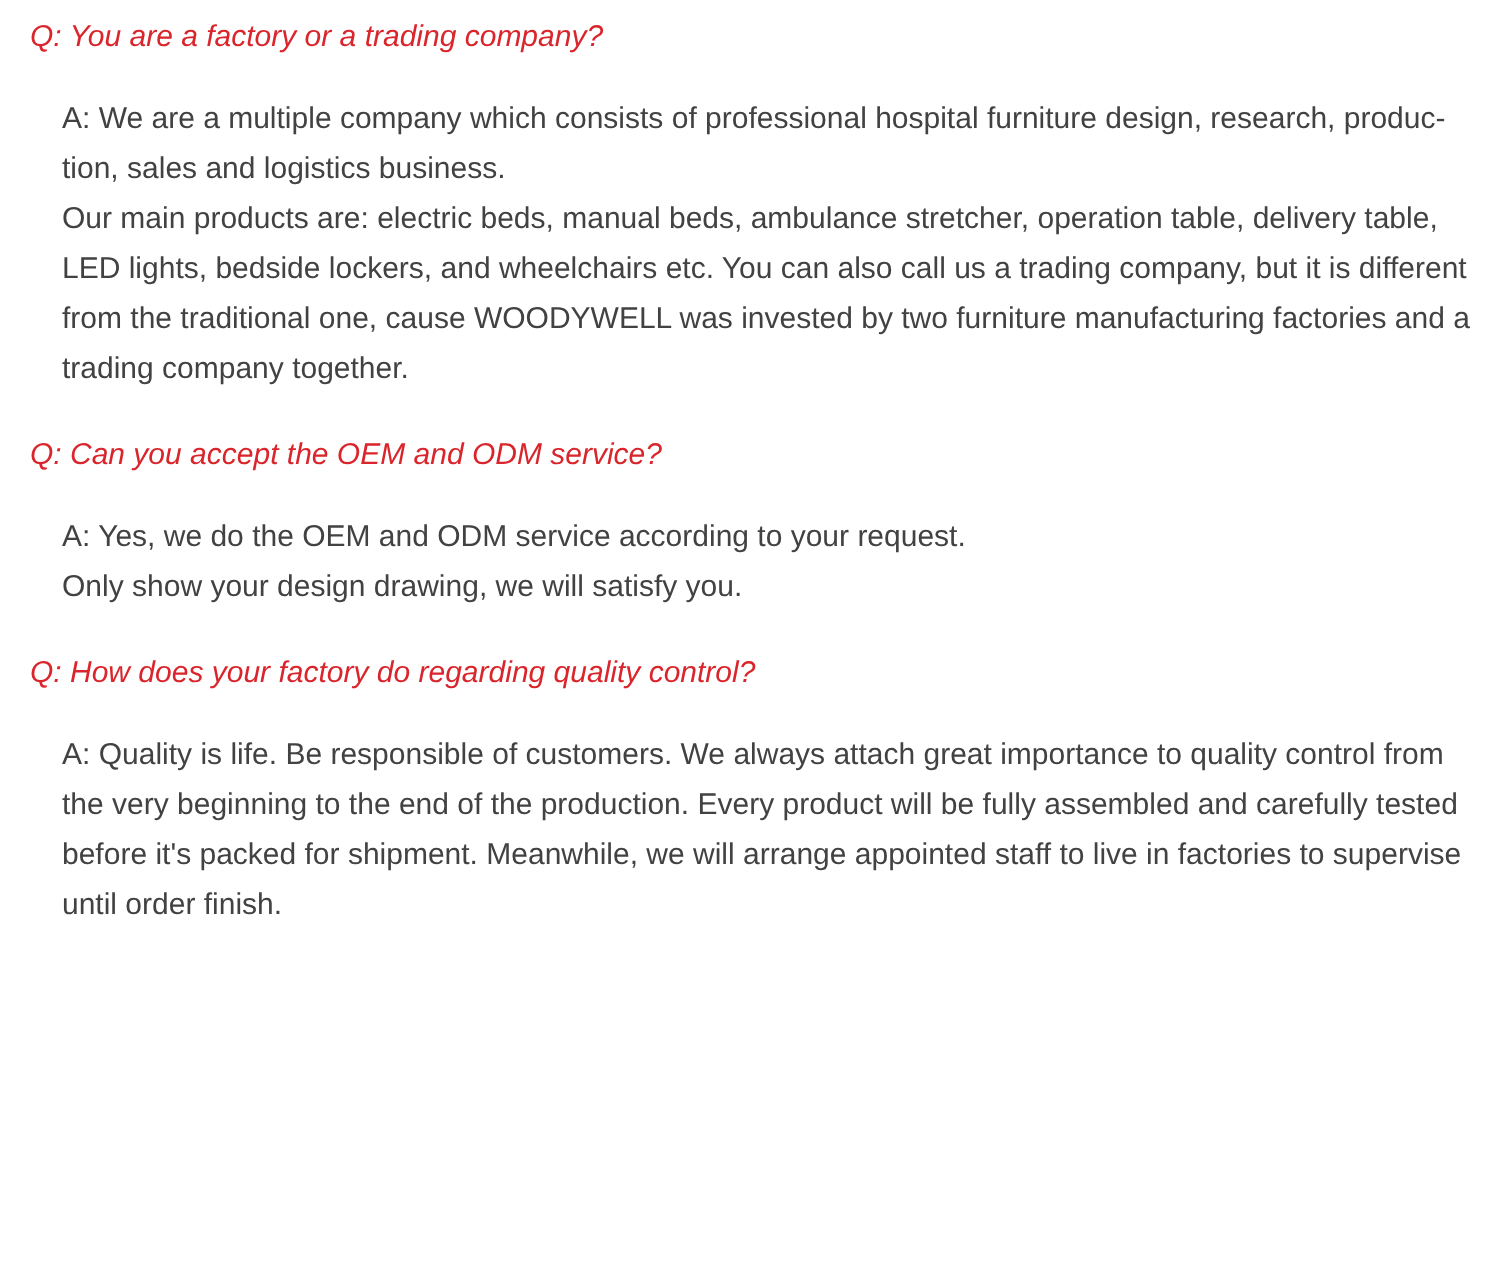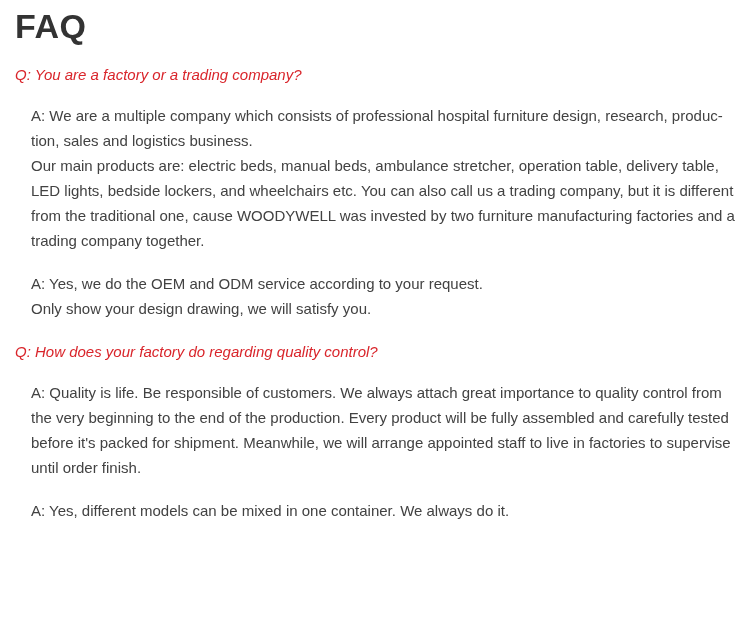--- a/index.html
+++ b/index.html
@@ -45,44 +45,43 @@
     color: var(--answer);
     font-size: 15px;
     line-height: 25px;
     white-space: pre;
   }
 </style>
 </head>
 <body>
 
 <div class="page">
-  <h1 class="page-title">FAQ</h1>
 
   <section class="qa-block">
     <p class="question">Q: You are a factory or a trading company?</p>
     <p class="answer">A: We are a multiple company which consists of professional hospital furniture design, research, produc-
 tion, sales and logistics business.
 Our main products are: electric beds, manual beds, ambulance stretcher, operation table, delivery table,
 LED lights, bedside lockers, and wheelchairs etc. You can also call us a trading company, but it is different
 from the traditional one, cause WOODYWELL was invested by two furniture manufacturing factories and a
 trading company together.</p>
   </section>
 
   <section class="qa-block">
+    <p class="question">Q: Can you accept the OEM and ODM service?</p>
     <p class="answer">A: Yes, we do the OEM and ODM service according to your request.
 Only show your design drawing, we will satisfy you.</p>
   </section>
 
   <section class="qa-block">
     <p class="question">Q: How does your factory do regarding quality control?</p>
     <p class="answer">A: Quality is life. Be responsible of customers. We always attach great importance to quality control from
 the very beginning to the end of the production. Every product will be fully assembled and carefully tested
 before it's packed for shipment. Meanwhile, we will arrange appointed staff to live in factories to supervise
 until order finish.</p>
   </section>
 
   <section class="qa-block">
-    <p class="answer">A: Yes, different models can be mixed in one container. We always do it.</p>
   </section>
 
   <section class="qa-block">
   </section>
 </div>
 
 </body></html>

